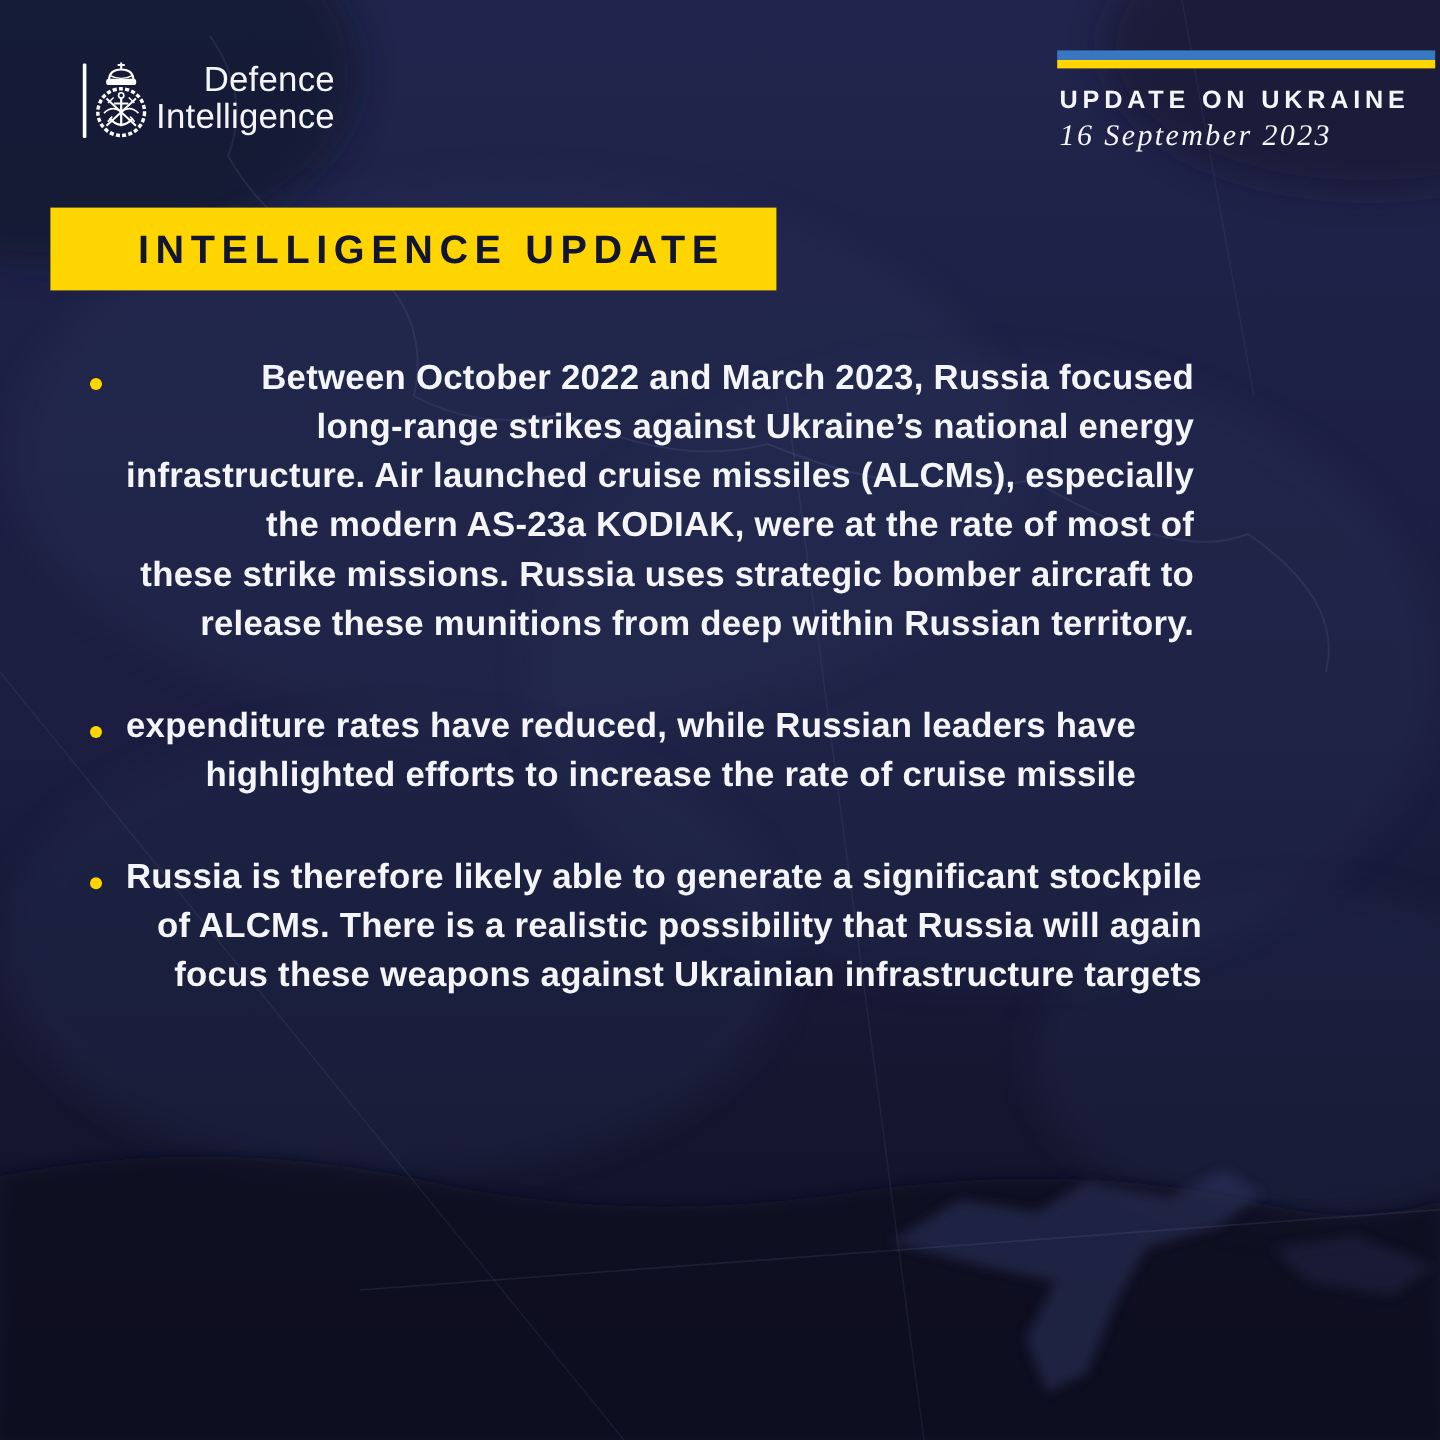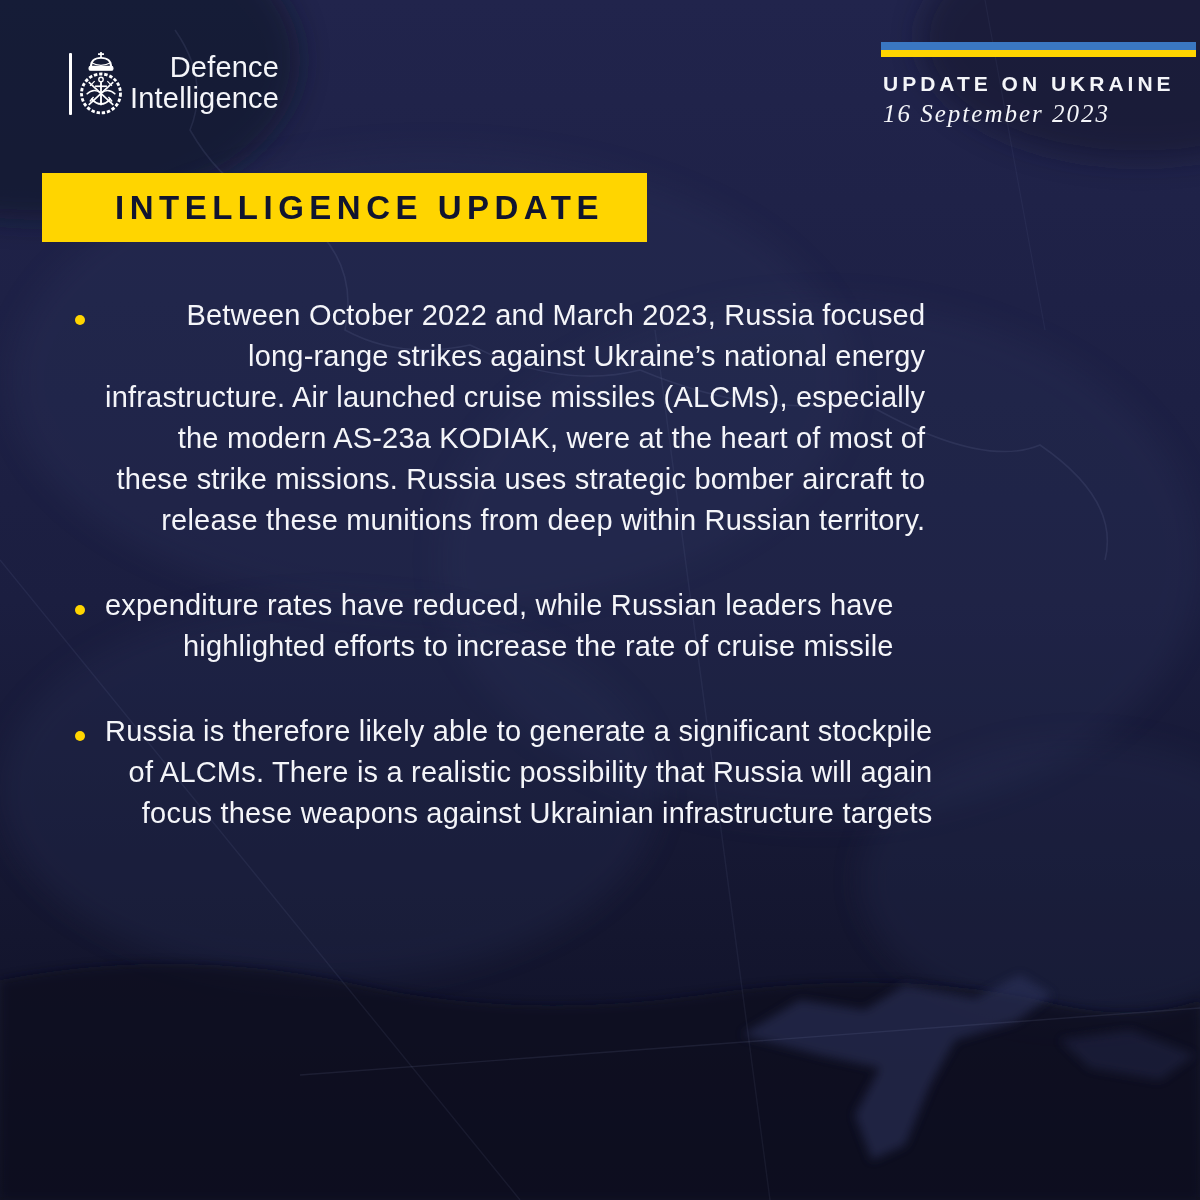--- a/index.html
+++ b/index.html
@@ -119,21 +119,21 @@
     width: 10px; height: 10px;
     margin: 20px 20px 0 0;
     border-radius: 50%;
     background: var(--accent-yellow);
   }
   .bullet-text {
     color: var(--text-white);
     font-size: 29px;
     line-height: 41px;
     letter-spacing: 0.2px;
-    font-weight: 400;
+    font-weight: 700;
   }
   .bullet-line { white-space: nowrap; }
 </style>
 </head>
 <body>
 
 <div class="canvas">
 
   <svg class="map-bg" width="1200" height="1200" viewBox="0 0 1200 1200" aria-hidden="true">
     <defs>
@@ -220,21 +220,21 @@
   </div>
 
   <ul class="bullets">
 
     <li class="bullet-item">
       <span class="bullet-dot"></span>
       <div class="bullet-text">
         <div class="bullet-line">Between October 2022 and March 2023, Russia focused</div>
         <div class="bullet-line">long-range strikes against Ukraine’s national energy</div>
         <div class="bullet-line">infrastructure. Air launched cruise missiles (ALCMs), especially</div>
-        <div class="bullet-line">the modern AS-23a KODIAK, were at the heart of most of</div>
+        <div class="bullet-line">the modern AS-23a KODIAK, were at the rate of most of</div>
         <div class="bullet-line">these strike missions. Russia uses strategic bomber aircraft to</div>
         <div class="bullet-line">release these munitions from deep within Russian territory.</div>
       </div>
     </li>
 
     <li class="bullet-item">
       <span class="bullet-dot"></span>
       <div class="bullet-text">
         <div class="bullet-line">expenditure rates have reduced, while Russian leaders have</div>
         <div class="bullet-line">highlighted efforts to increase the rate of cruise missile</div>

